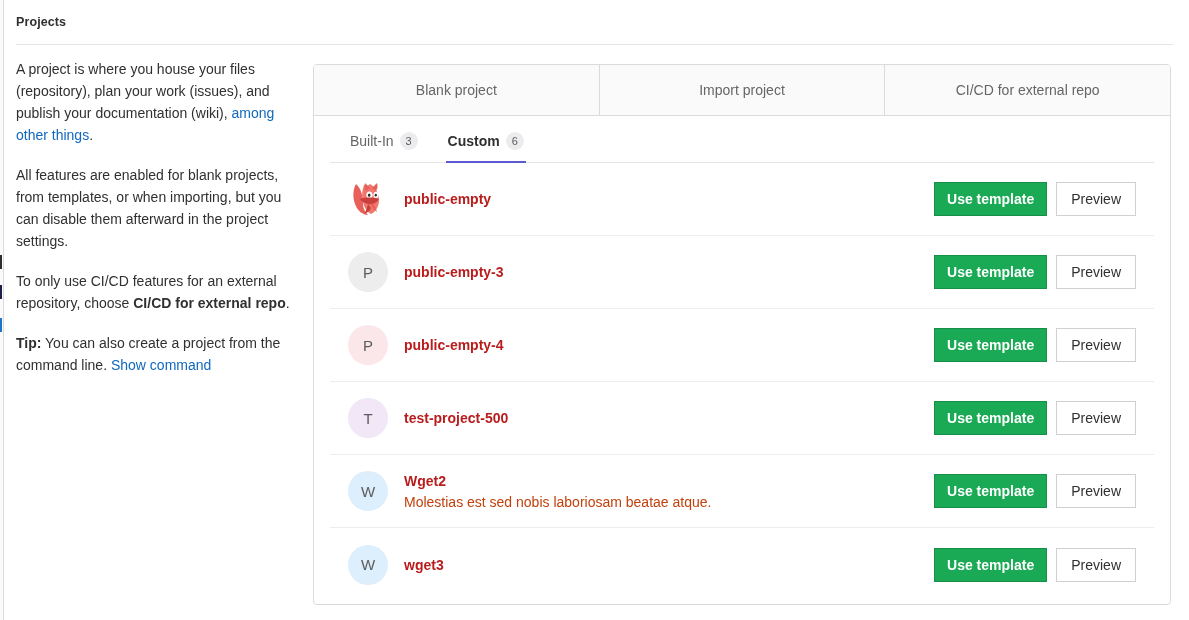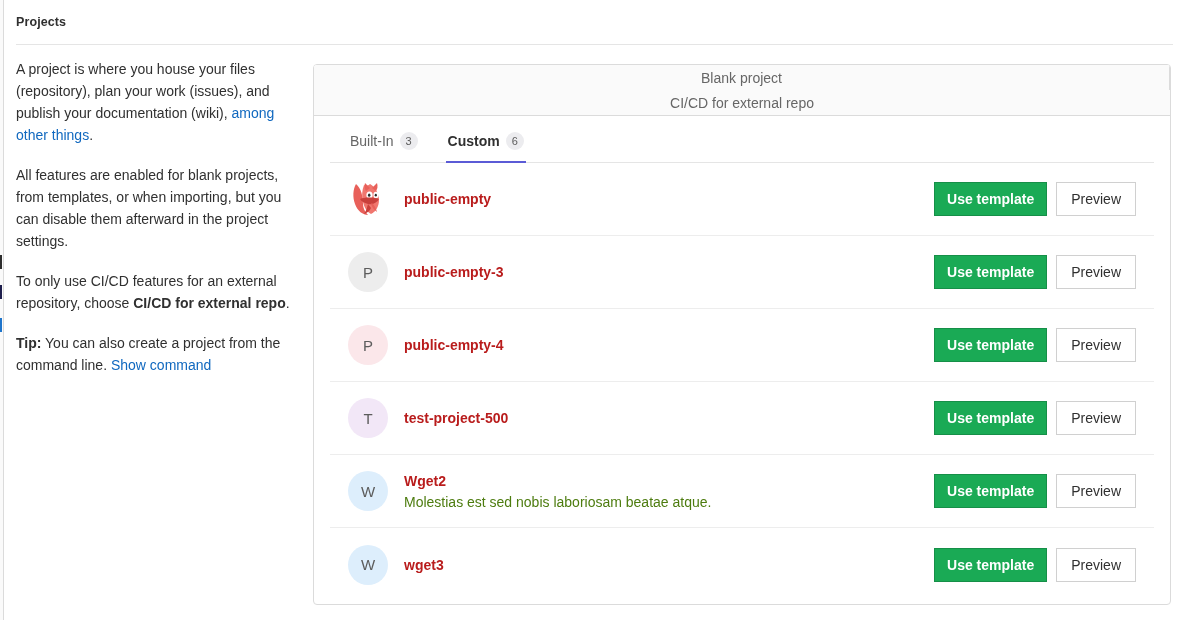--- a/index.html
+++ b/index.html
@@ -103,21 +103,20 @@
     box-sizing: border-box;
     overflow: hidden;
   }
 
   
   #tabstrip {
     display: flex;
     height: 50px;
     border-bottom: 1px solid #dbdbdb;
     background: #fafafa;
-    flex-direction: column;
   }
   .tab {
     flex: 1;
     display: flex;
     align-items: center;
     justify-content: center;
     font-size: 14px;
     color: #666666;
     background: #fafafa;
     border-right: 1px solid #dbdbdb;
@@ -216,21 +215,21 @@
     min-width: 0;
   }
   .row-name {
     font-size: 14px;
     font-weight: 700;
     color: #b91c1c;
     line-height: 20px;
   }
   .row-desc {
     font-size: 14px;
-    color: #4d7c0f;
+    color: #c2410c;
     line-height: 20px;
     margin-top: 1px;
   }
 
   .row-actions {
     display: flex;
     align-items: center;
     gap: 9px;
     flex: 0 0 auto;
     margin-right: 16px;
@@ -283,20 +282,23 @@
     <p class="intro-p"><span>To only use CI/CD features for an external repository, choose </span><span class="bold">CI/CD for external repo</span><span>.</span></p>
 
     <p class="intro-p"><span class="bold">Tip:</span><span> You can also create a project from the command line. </span><a class="link">Show command</a></p>
   </div>
 
   <div id="panel">
 
     <div id="tabstrip">
         <div class="tab">
           <span>Blank project</span>
+        </div>
+        <div class="tab">
+          <span>Import project</span>
         </div>
         <div class="tab">
           <span>CI/CD for external repo</span>
         </div>
       </div>
 
     <div id="subtabs">
         <div class="subtab">
           <span>Built-In</span>
           <span class="badge">3</span>

